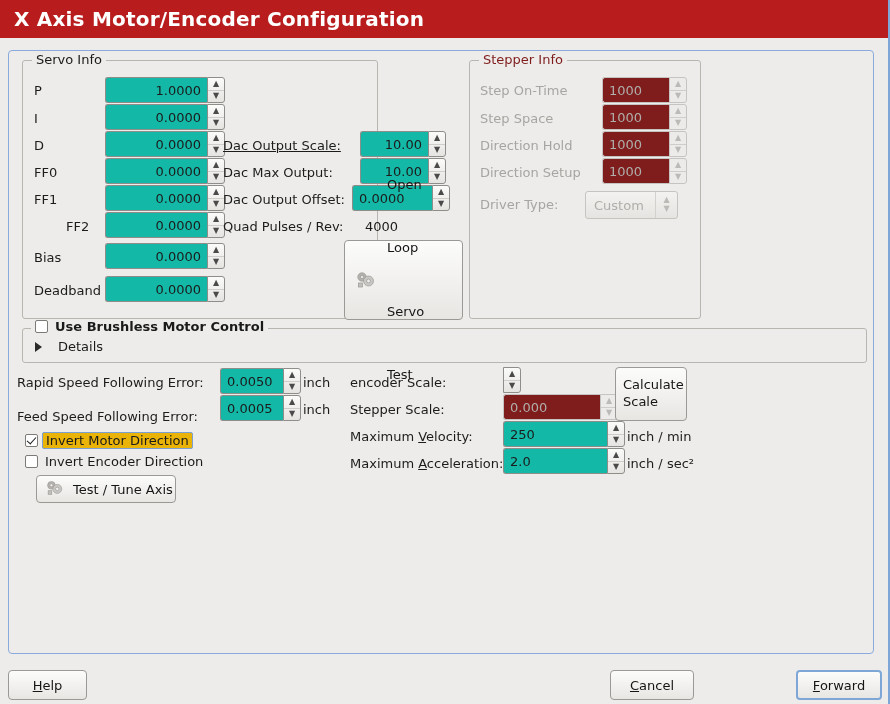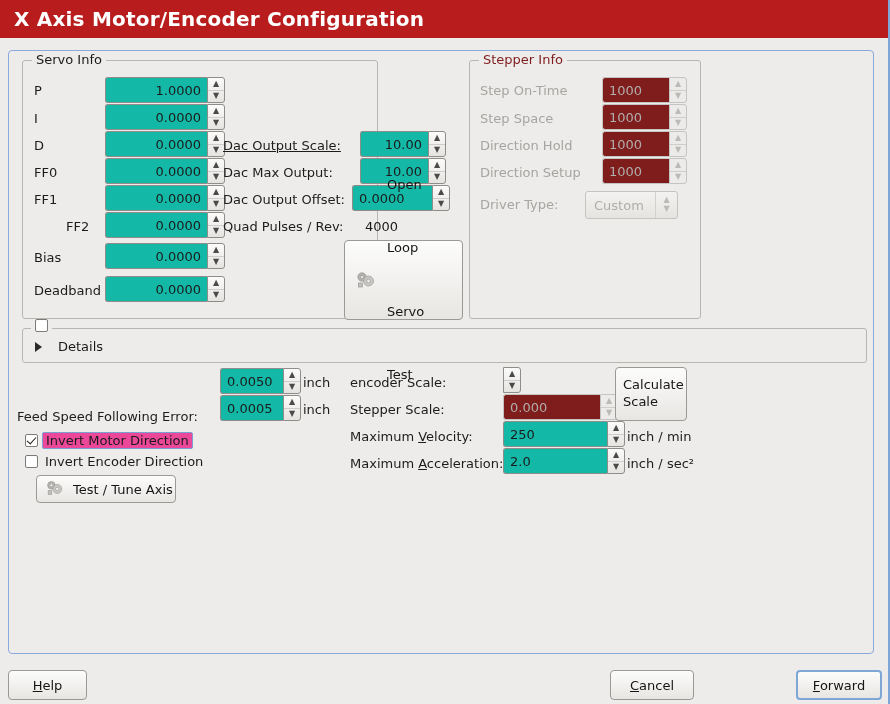--- a/index.html
+++ b/index.html
@@ -106,21 +106,21 @@
   }
   .cbox.checked::after {
     content:"";
     position:absolute; left:3px; top:0px; width:4px; height:8px;
     border:solid #1d1d1d; border-width:0 1.8px 1.8px 0;
     transform: rotate(42deg);
   }
   .cblabel { font-size:13px; }
   .cblabel.bold { font-weight:bold; }
   .cblabel.focus {
-    background:#ec4899; border:1px solid #7a9fd0; border-radius:2px;
+    background:#eab308; border:1px solid #7a9fd0; border-radius:2px;
     padding:0 3px; margin-left:-3px;
   }
 
   
   .expander { position:absolute; display:flex; align-items:center; gap:16px; }
   .tri {
     width:0;height:0;border-left:7px solid #2b2b2b;
     border-top:5px solid transparent;border-bottom:5px solid transparent;
     flex:0 0 7px;
   }
@@ -311,27 +311,29 @@
 
       <div class="combo" style="left:115px; top:130px; width:93px;">
         <span>Custom</span>
         <span class="arrows">▲<br>▼</span>
       </div>
     </div>
 
     <div class="group" style="left:13px; top:277px; width:845px; height:35px;">
       <div class="cbrow" style="left:8px; top:-10px; background:#edecea; padding:0 4px;">
         <span class="cbox"></span>
+        <span class="cblabel bold">Use Brushless Motor Control</span>
       </div>
       <div class="expander" style="left:12px; top:10px;">
         <span class="tri"></span>
         <span>Details</span>
       </div>
     </div>
 
+    <span class="lbl" style="left:8px; top:324px;">Rapid Speed Following Error:</span>
     <div class="spin leftval" style="left:211px; top:317px; width:81px;">
       <div class="val">0.0050</div>
       <div class="btns">
           <div class="ar up">▲</div>
           <div class="ar dn">▼</div>
         </div>
     </div>
     <span class="lbl" style="left:294px; top:324px;">inch</span>
 
     <span class="lbl" style="left:8px; top:351px;margin-top:7px;">Feed Speed Following Error:</span>

